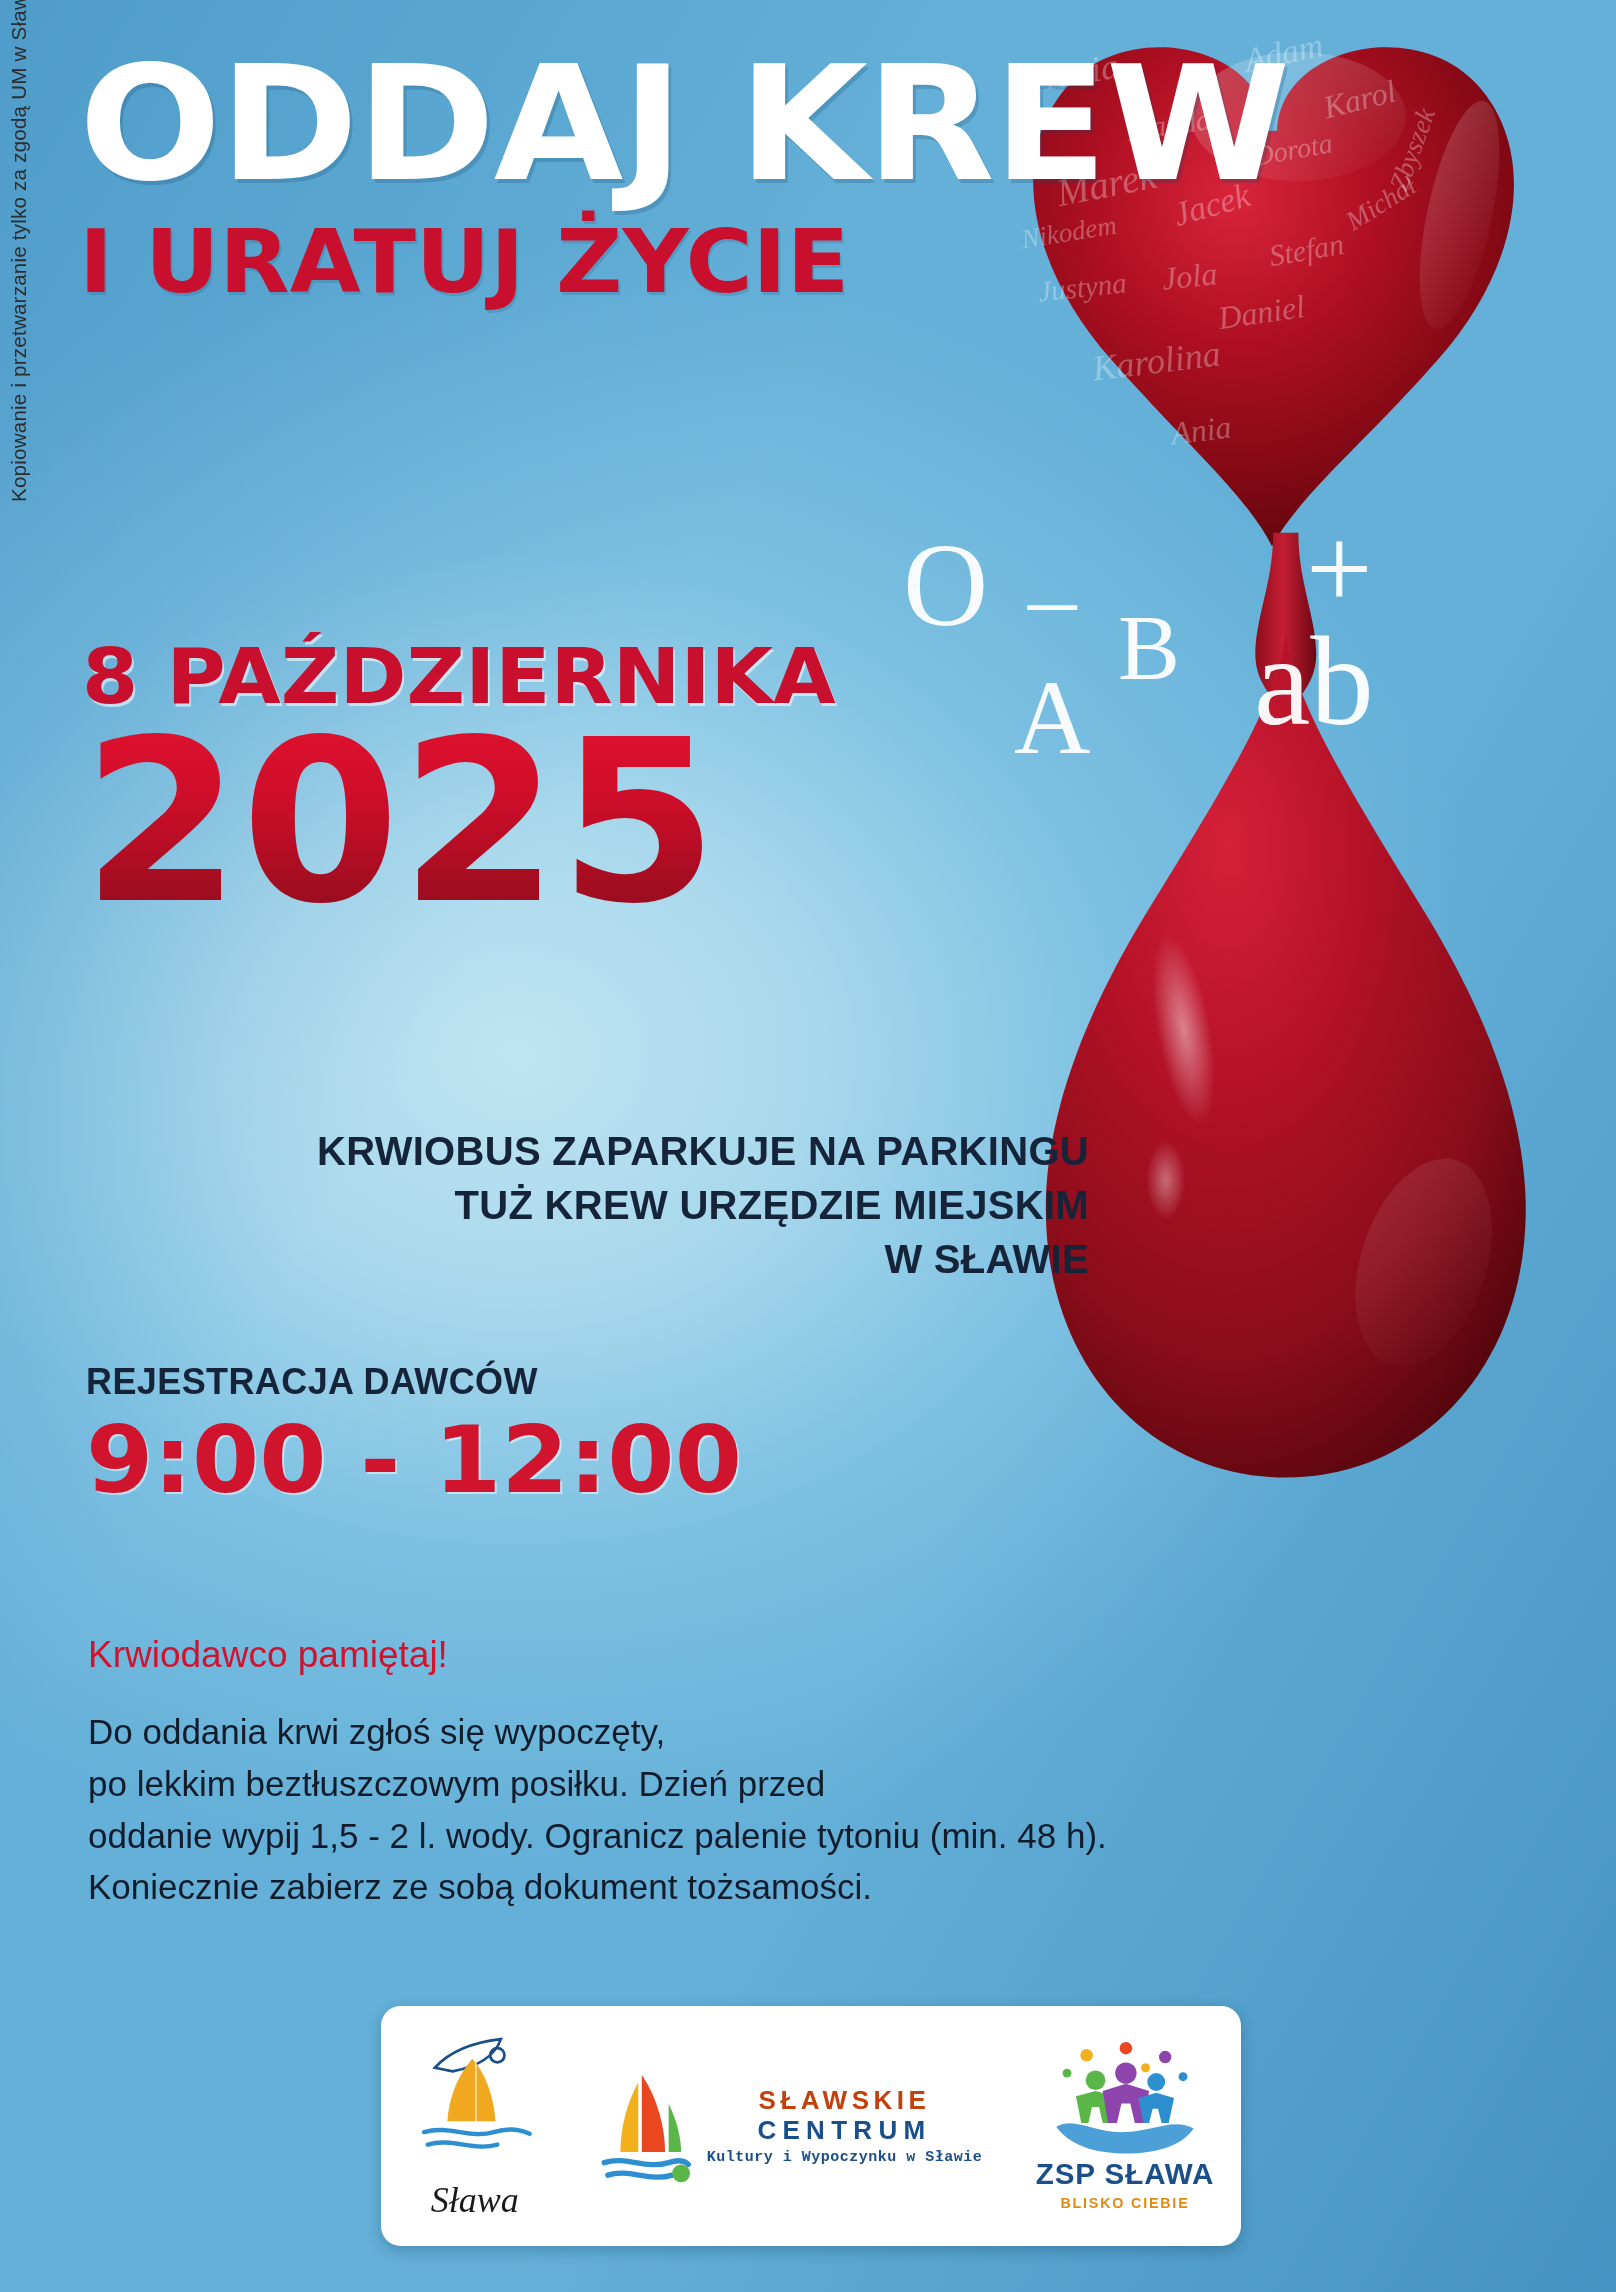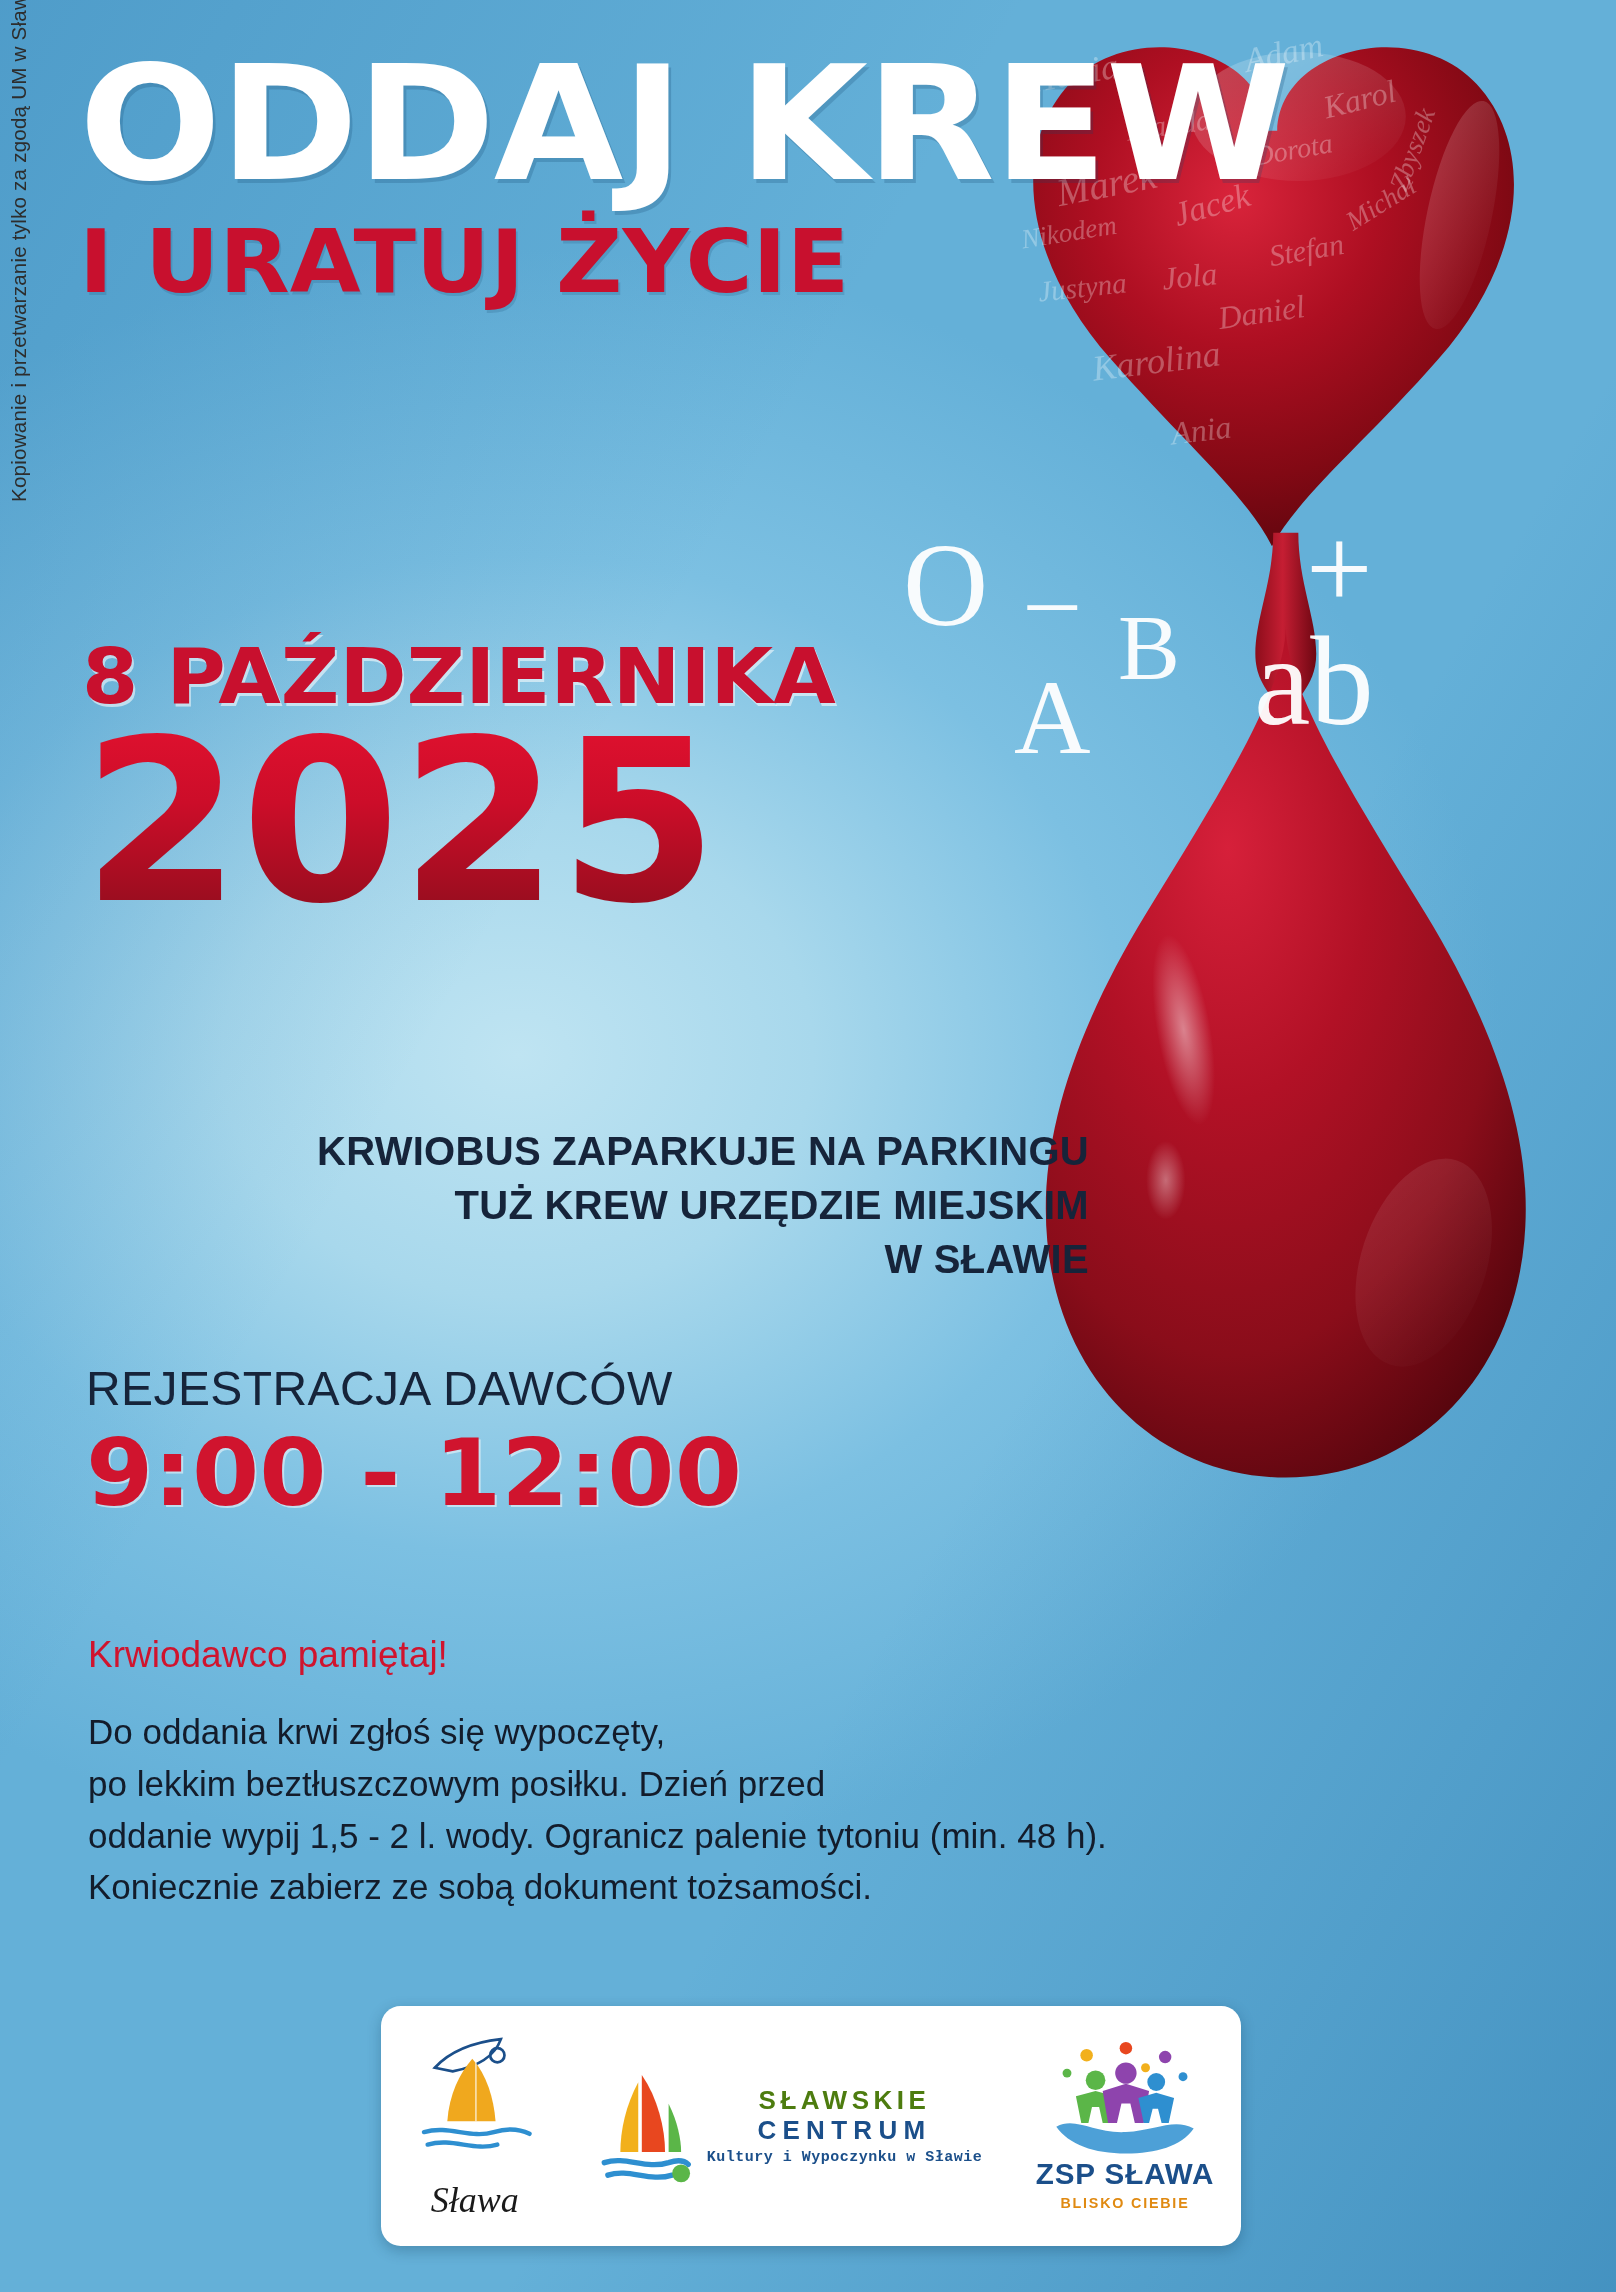--- a/index.html
+++ b/index.html
@@ -135,22 +135,22 @@
   
   .register-block {
     position: absolute;
     left: 86px;
     top: 1361px;
     width: 896px;
     z-index: 6;
   }
   .register-label {
     font-family: "Liberation Sans", sans-serif;
-    font-weight: 400;
-    font-size: 48px;
+    font-weight: 700;
+    font-size: 36px;
     color: #16243a;
     letter-spacing: 0.4px;
     white-space: nowrap;
   }
   .register-hours {
     font-family: "DejaVu Sans", sans-serif;
     font-weight: 700;
     font-size: 93px;
     line-height: 1.05;
     color: #d0142e;
@@ -255,21 +255,21 @@
     font-style: italic;
     font-size: 36px;
     color: #1a1a1a;
     margin-top: 13px;
   }
   .logo-sckiw-t1 {
     font-family: "Liberation Sans", sans-serif;
     font-weight: 700;
     font-size: 26px;
     letter-spacing: 4.5px;
-    color: #4d7c0f;
+    color: #c2410c;
     line-height: 1.15;
   }
   .logo-sckiw-t2 {
     font-family: "Liberation Sans", sans-serif;
     font-weight: 700;
     font-size: 26px;
     letter-spacing: 6.3px;
     color: #1b4f8a;
     line-height: 1.15;
   }

